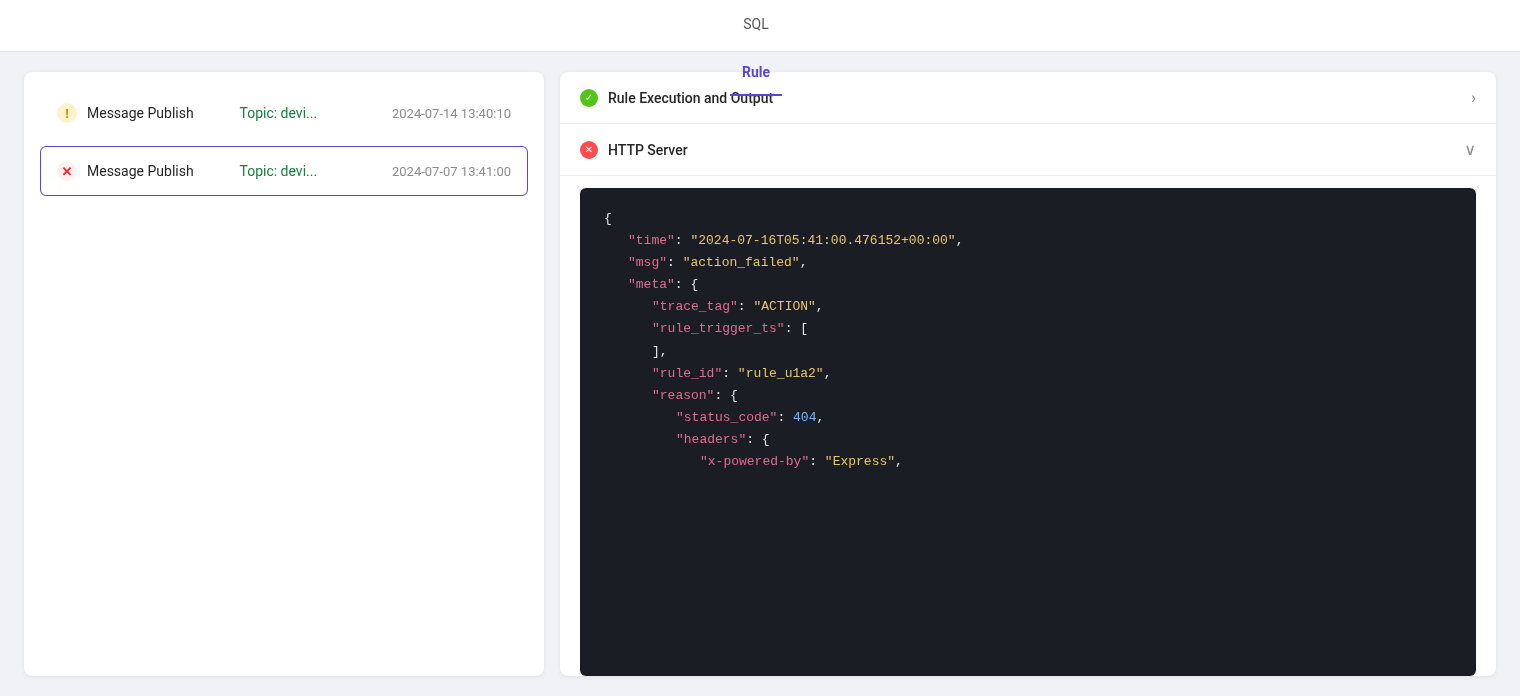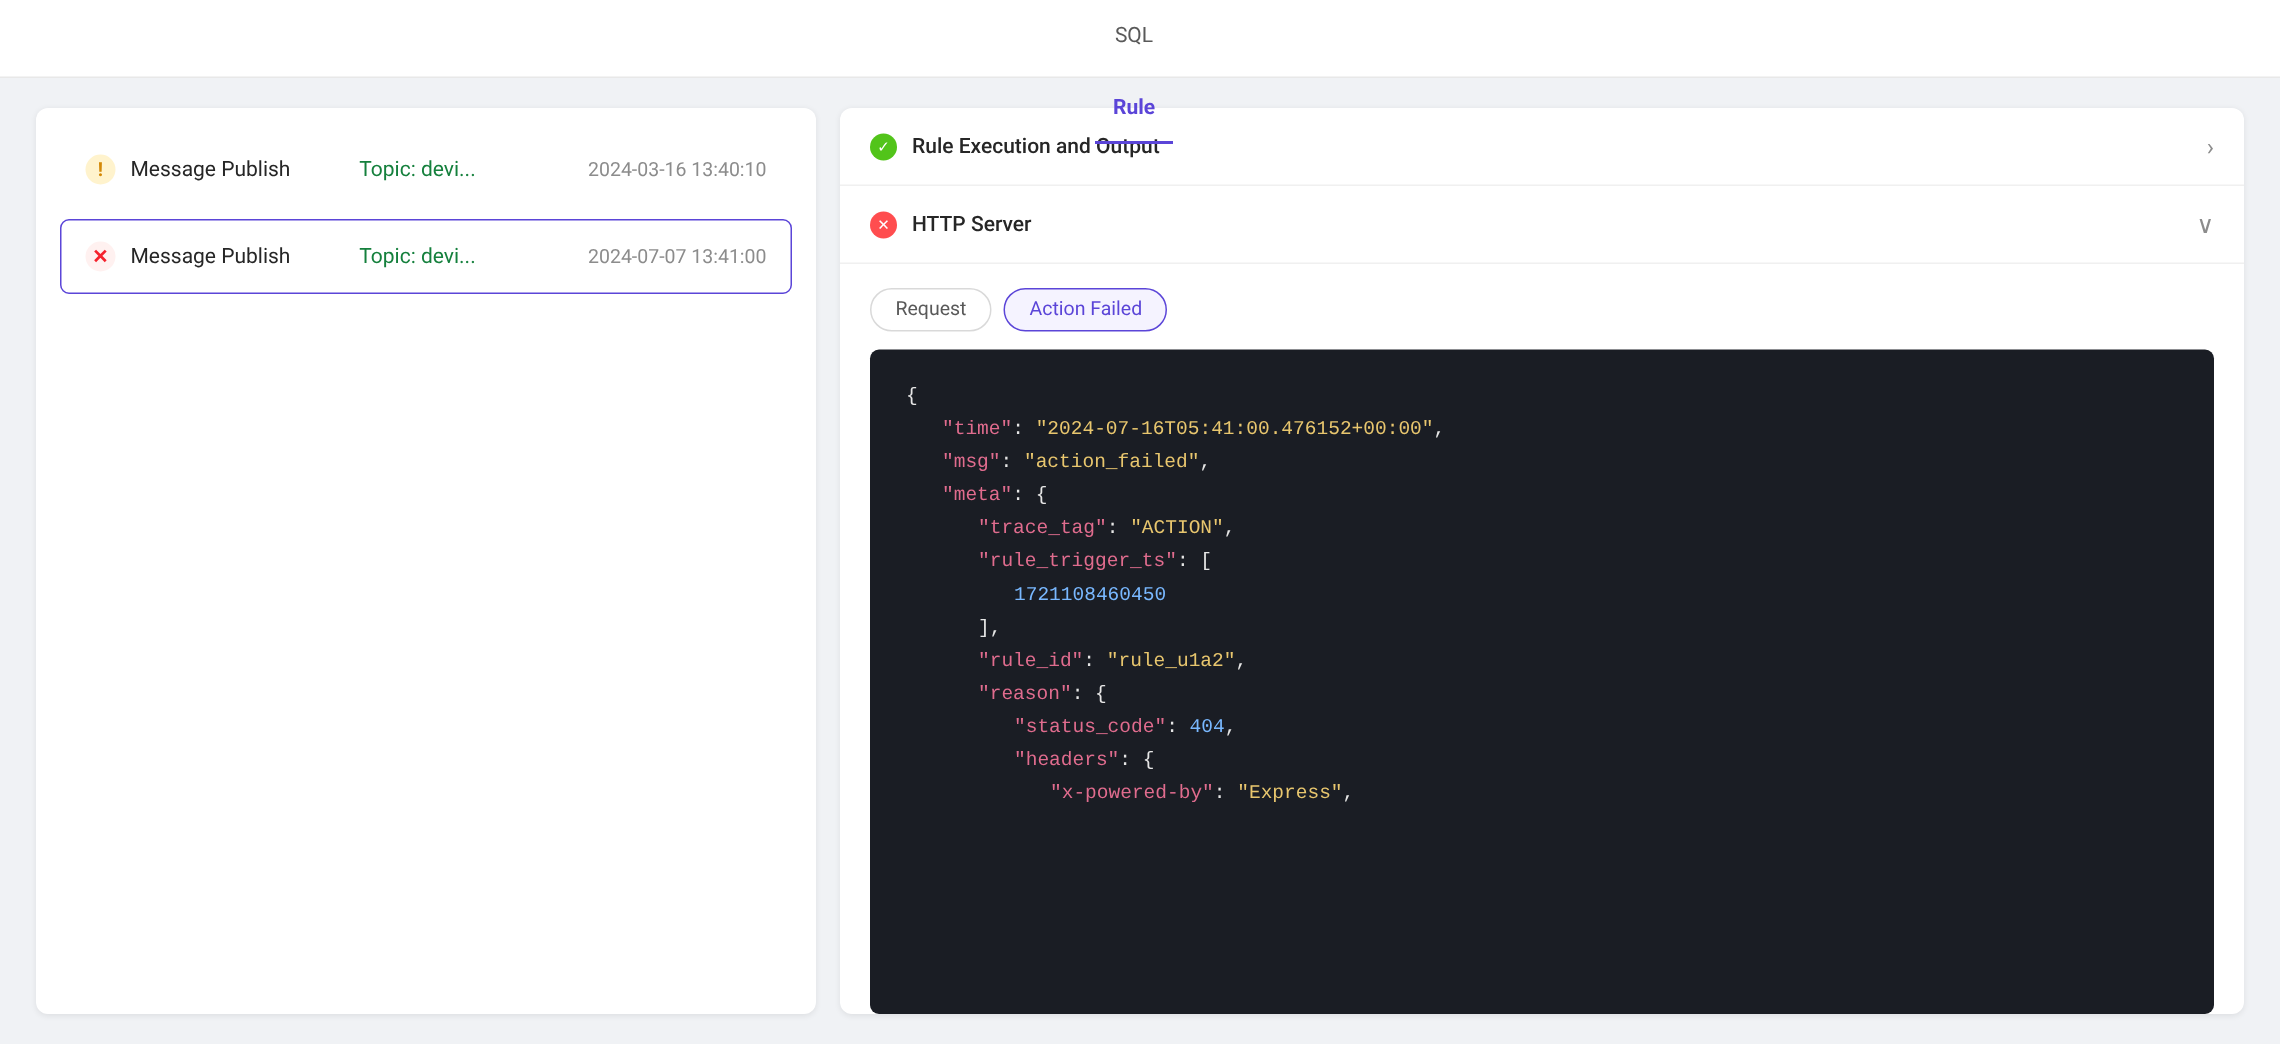--- a/index.html
+++ b/index.html
@@ -219,21 +219,21 @@
 </div>
 
 <div class="main-content">
 
   <div class="left-panel">
 
     <div class="message-item">
       <div class="icon icon-warn">!</div>
       <span class="msg-label">Message Publish</span>
       <span class="msg-topic">Topic: devi...</span>
-      <span class="msg-time">2024-03-16 13:40:10</span>
+      <span class="msg-time">2024-07-14 13:40:10</span>
     </div>
 
     <div class="message-item selected">
       <div class="icon icon-error">✕</div>
       <span class="msg-label">Message Publish</span>
       <span class="msg-topic">Topic: devi...</span>
       <span class="msg-time">2024-07-07 13:41:00</span>
     </div>
 
   </div>
@@ -249,33 +249,28 @@
     </div>
 
     <div class="section-header">
       <div class="section-left">
         <div class="section-icon-error">✕</div>
         <span class="section-title">HTTP Server</span>
       </div>
       <span class="chevron">∨</span>
     </div>
 
-    <div class="content-tabs">
-      <div class="content-tab">Request</div>
-      <div class="content-tab active">Action Failed</div>
-    </div>
 
     <div class="code-block">
       <span class="code-line c-brace">{</span>
       <span class="code-line c-indent1"><span class="c-key">"time"</span><span class="c-colon">: </span><span class="c-str">"2024-07-16T05:41:00.476152+00:00"</span><span class="c-brace">,</span></span>
       <span class="code-line c-indent1"><span class="c-key">"msg"</span><span class="c-colon">: </span><span class="c-str">"action_failed"</span><span class="c-brace">,</span></span>
       <span class="code-line c-indent1"><span class="c-key">"meta"</span><span class="c-colon">: </span><span class="c-brace">{</span></span>
       <span class="code-line c-indent2"><span class="c-key">"trace_tag"</span><span class="c-colon">: </span><span class="c-str">"ACTION"</span><span class="c-brace">,</span></span>
       <span class="code-line c-indent2"><span class="c-key">"rule_trigger_ts"</span><span class="c-colon">: </span><span class="c-brace">[</span></span>
-      <span class="code-line c-indent3"><span class="c-num">1721108460450</span></span>
       <span class="code-line c-indent2"><span class="c-brace">],</span></span>
       <span class="code-line c-indent2"><span class="c-key">"rule_id"</span><span class="c-colon">: </span><span class="c-str">"rule_u1a2"</span><span class="c-brace">,</span></span>
       <span class="code-line c-indent2"><span class="c-key">"reason"</span><span class="c-colon">: </span><span class="c-brace">{</span></span>
       <span class="code-line c-indent3"><span class="c-key">"status_code"</span><span class="c-colon">: </span><span class="c-num">404</span><span class="c-brace">,</span></span>
       <span class="code-line c-indent3"><span class="c-key">"headers"</span><span class="c-colon">: </span><span class="c-brace">{</span></span>
       <span class="code-line" style="padding-left:96px"><span class="c-key">"x-powered-by"</span><span class="c-colon">: </span><span class="c-str">"Express"</span><span class="c-brace">,</span></span>
     </div>
 
   </div>
 

